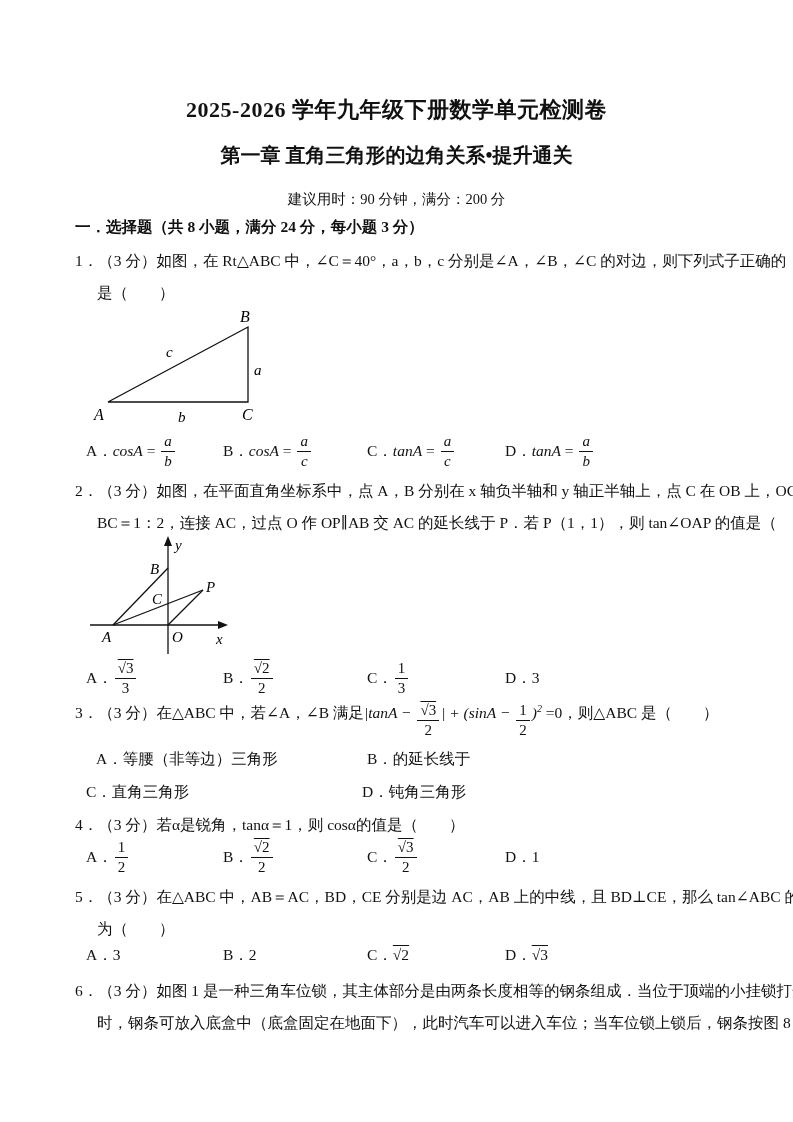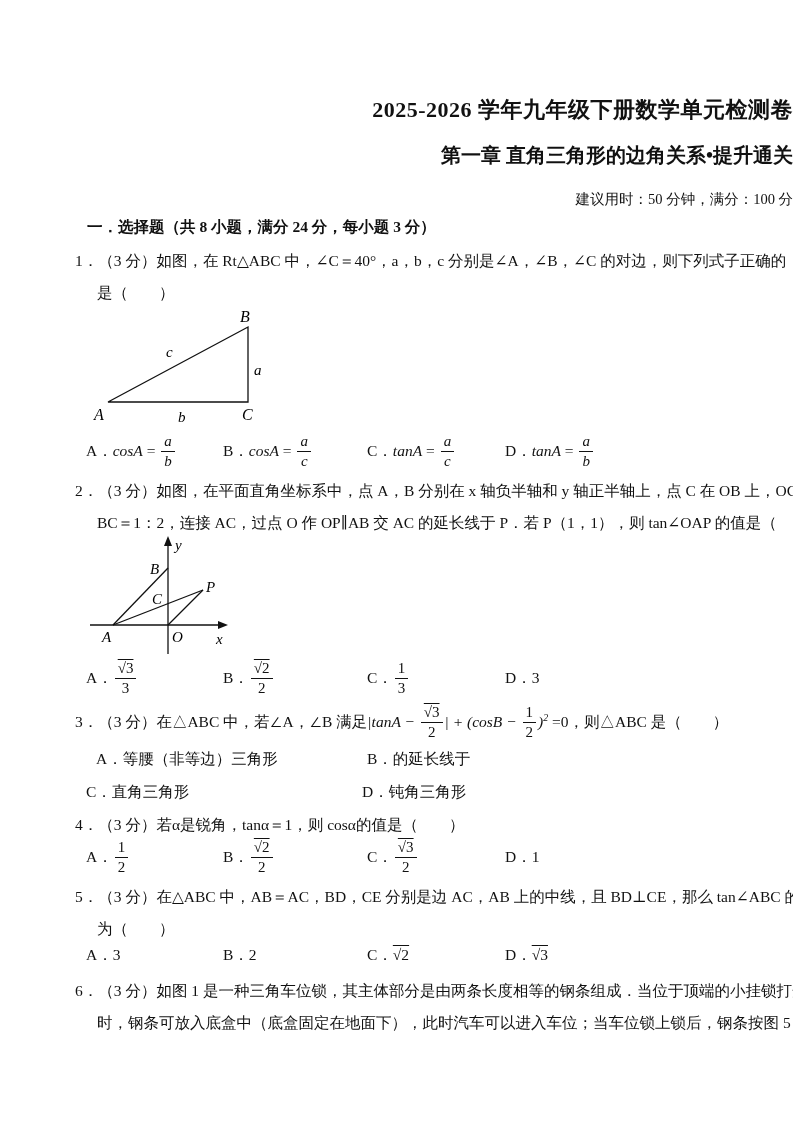--- a/index.html
+++ b/index.html
@@ -7,53 +7,53 @@
   .page {
     position: relative;
     width: 793px; height: 1122px;
     background: #ffffff;
     color: #111111;
     font-family: "Liberation Serif", "DejaVu Serif", serif;
     font-size: 15.5px;
     overflow: hidden;
   }
   .abs { position: absolute; white-space: pre; line-height: 22px; }
-  .center { left: 0; width: 793px; text-align: right; }
+  .center { left: 0; width: 793px; text-align: center; }
   .title { top: 99px; font-size: 22px; font-weight: 700; letter-spacing: 0.5px; }
   .subtitle { top: 144px; font-size: 20px; font-weight: 700; }
   .meta { top: 188px; font-size: 14.5px; }
-  .section { top: 216px; left: 75px; font-weight: 700; margin-left: 12px; }
+  .section { top: 216px; left: 75px; font-weight: 700; }
   .math { font-style: italic; }
   .sqrt { text-decoration: overline; }
   .frac {
     display: inline-block; vertical-align: middle;
     text-align: center; line-height: 1.1; font-size: 15px; margin: 0 2px;
   }
   .frac .num { display: block; border-bottom: 1px solid #111; padding: 0 3px 1px; }
   .frac .den { display: block; padding-top: 1px; }
   .optrow { position: absolute; left: 0; width: 793px; }
   .opt { position: absolute; top: 0; display: flex; align-items: center; }
   .opt span, .q3row span { white-space: pre; }
   .h42 .opt { height: 42px; }
   .h44 .opt { height: 44px; }
   .h26 .opt { height: 26px; }
-  .q3row { display: flex; align-items: center; height: 40px; font-family: Liberation Serif, serif; }
+  .q3row { display: flex; align-items: flex-start; height: 40px; }
   sup { font-size: 10px; line-height: 0; }
   svg text { font-family: "Liberation Serif", "DejaVu Serif", serif; font-style: italic; }
   svg line, svg polyline, svg polygon.tri { stroke: #111; stroke-width: 1.3; fill: none; }
   svg polygon.arrow { fill: #111; stroke: none; }
 </style>
 </head>
 <body>
 
 <div class="page">
 
   <div class="abs center title">2025-2026 学年九年级下册数学单元检测卷</div>
   <div class="abs center subtitle">第一章 直角三角形的边角关系•提升通关</div>
-  <div class="abs center meta">建议用时：50 分钟，满分：100 分</div>
+  <div class="abs center meta">建议用时：90 分钟，满分：200 分</div>
   <div class="abs section">一．选择题（共 8 小题，满分 24 分，每小题 3 分）</div>
 
   <div class="abs" style="top:250px;left:75px">1．（3 分）如图，在 Rt△ABC 中，∠C＝40°，a，b，c 分别是∠A，∠B，∠C 的对边，则下列式子正确的</div>
   <div class="abs" style="top:282px;left:97px">是（　　）</div>
 
   <svg class="abs" style="top:303px;left:92px" width="185" height="128" viewBox="0 0 185 128">
     <polygon class="tri" points="16,99 156,24 156,99"></polygon>
     <text x="2" y="117" font-size="16">A</text>
     <text x="148" y="19" font-size="16">B</text>
     <text x="150" y="117" font-size="16">C</text>
@@ -122,21 +122,21 @@
       <span>C．</span>
         <span class="frac"><span class="num">1</span><span class="den">3</span></span>
     </span>
     <span class="opt" style="left:505px">
       <span>D．</span>
         <span>3</span>
     </span>
   </div>
 
   <div class="abs q3row" style="top:702px;left:75px">
-    <span>3．（3 分）在△ABC 中，若∠A，∠B 满足</span><span class="math">|tanA − </span><span class="frac"><span class="num sqrt">√3</span><span class="den">2</span></span><span class="math">| + (cosB − </span><span class="frac"><span class="num">1</span><span class="den">2</span></span><span class="math"><span>)</span><sup>2</sup></span><span> =0，则△ABC 是（　　）</span>
+    <span>3．（3 分）在△ABC 中，若∠A，∠B 满足</span><span class="math">|tanA − </span><span class="frac"><span class="num sqrt">√3</span><span class="den">2</span></span><span class="math">| + (sinA − </span><span class="frac"><span class="num">1</span><span class="den">2</span></span><span class="math"><span>)</span><sup>2</sup></span><span> =0，则△ABC 是（　　）</span>
   </div>
 
   <div class="optrow" style="top:748px">
     <span class="abs" style="left:96px"><span>A．</span><span>等腰（非等边）三角形</span></span>
     <span class="abs" style="left:367px"><span>B．</span><span>的延长线于</span></span>
   </div>
   <div class="optrow" style="top:781px">
     <span class="abs" style="left:86px"><span>C．</span><span>直角三角形</span></span>
     <span class="abs" style="left:362px"><span>D．</span><span>钝角三角形</span></span>
   </div>
@@ -176,15 +176,15 @@
         <span>C．</span>
         <span class="sqrt">√2</span>
       </span>
     <span class="opt" style="left:505px">
         <span>D．</span>
         <span class="sqrt">√3</span>
       </span>
   </div>
 
   <div class="abs" style="top:980px;left:75px">6．（3 分）如图 1 是一种三角车位锁，其主体部分是由两条长度相等的钢条组成．当位于顶端的小挂锁打开</div>
-  <div class="abs" style="top:1012px;left:97px">时，钢条可放入底盒中（底盒固定在地面下），此时汽车可以进入车位；当车位锁上锁后，钢条按图 5</div>
+  <div class="abs" style="top:1012px;left:97px">时，钢条可放入底盒中（底盒固定在地面下），此时汽车可以进入车位；当车位锁上锁后，钢条按图 8</div>
 
 </div>
 
 </body></html>

